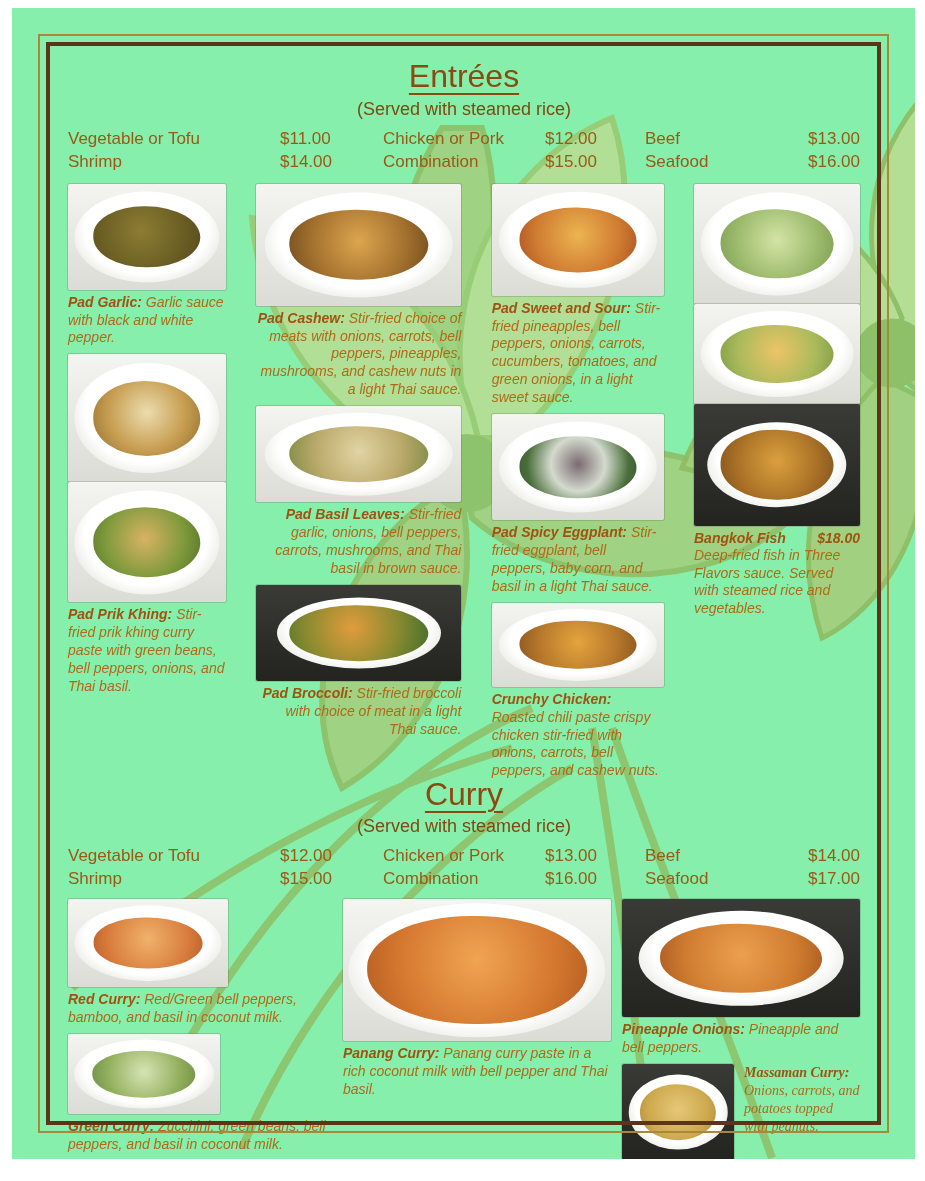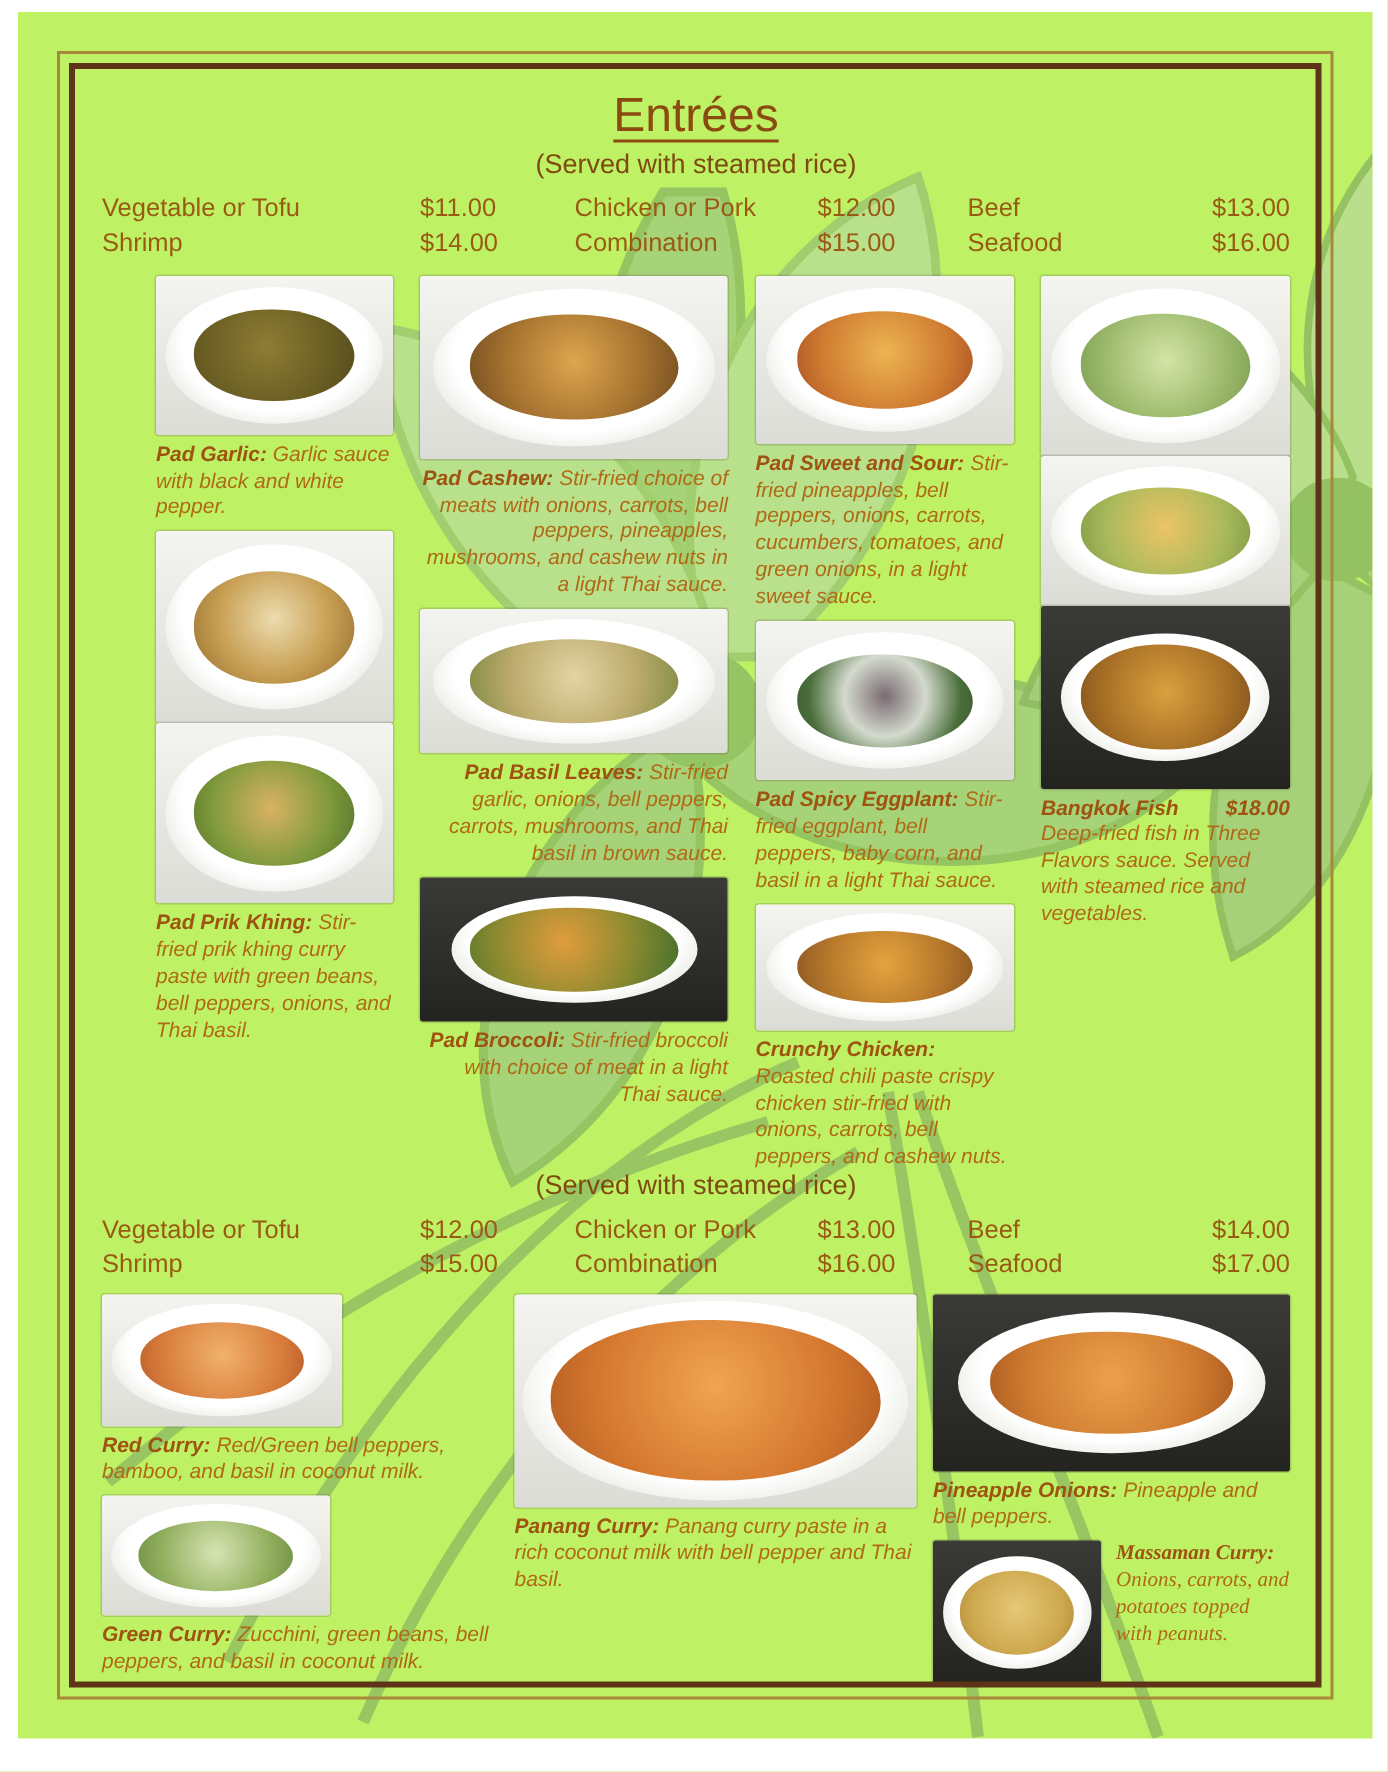--- a/index.html
+++ b/index.html
@@ -3,21 +3,21 @@
 <meta charset="utf-8">
 <style>
   html,body{margin:0;padding:0;}
   body{
     width:925px;height:1181px;background:#ffffff;
     font-family:"Liberation Sans", sans-serif;
     position:relative;overflow:hidden;
   }
   .menu{
     position:absolute;left:12px;top:8px;right:10px;bottom:22px;
-    background:#bef264;overflow:hidden;
+    background:#86efac;overflow:hidden;
   }
   .frame-outer{
     position:absolute;left:26px;top:26px;right:26px;bottom:26px;
     border:2px solid #a8893c;pointer-events:none;z-index:3;
   }
   .frame-inner{
     position:absolute;left:34px;top:34px;right:34px;bottom:34px;
     border:4px solid #5e3418;pointer-events:none;z-index:3;
   }
   .watermark{position:absolute;inset:0;z-index:1;}
@@ -36,21 +36,21 @@
   .price-grid{
     display:grid;grid-template-columns:212px 103px 162px 100px 163px 52px;
     font-size:17px;color:#9a5a14;margin-top:8px;line-height:1.35;
   }
   .price-grid .pr{text-align:left;}
   .price-grid .pr-last{text-align:right;}
   .dish-grid{
     display:flex;justify-content:space-between;align-items:flex-start;
     margin-top:10px;
   }
-  .dish-grid.entrees{height:592px;margin-left:36px;}
+  .dish-grid.entrees{height:592px;}
   .col-1{width:158px;}
   .col-2{width:205px;text-align:right;}
   .col-3{width:172px;}
   .col-4{width:166px;}
   .photo{
     position:relative;width:100%;border-radius:2px;overflow:hidden;
     background:linear-gradient(#f4f4f0,#dcdcd6);
     box-shadow:0 0 0 1px rgba(90,90,70,.25);
   }
   .photo.dark{background:linear-gradient(#3a3a36,#23231f);}
@@ -221,20 +221,21 @@
             <div class="food f-fish"></div>
           </div>
         <div class="name-price">
           <b>Bangkok Fish</b>
           <b>$18.00</b>
         </div>
         <p class="caption" style="margin-top:1px"><span>Deep-fried fish in Three Flavors sauce. Served with steamed rice and vegetables.</span></p>
       </div>
     </div>
 
+    <h1 class="section-title">Curry</h1>
     <div class="subtitle">(Served with steamed rice)</div>
 
     <div class="price-grid">
       <span>Vegetable or Tofu</span>
       <span class="pr">$12.00</span>
       <span>Chicken or Pork</span>
       <span class="pr">$13.00</span>
       <span>Beef</span>
       <span class="pr pr-last">$14.00</span>
       <span>Shrimp</span>

